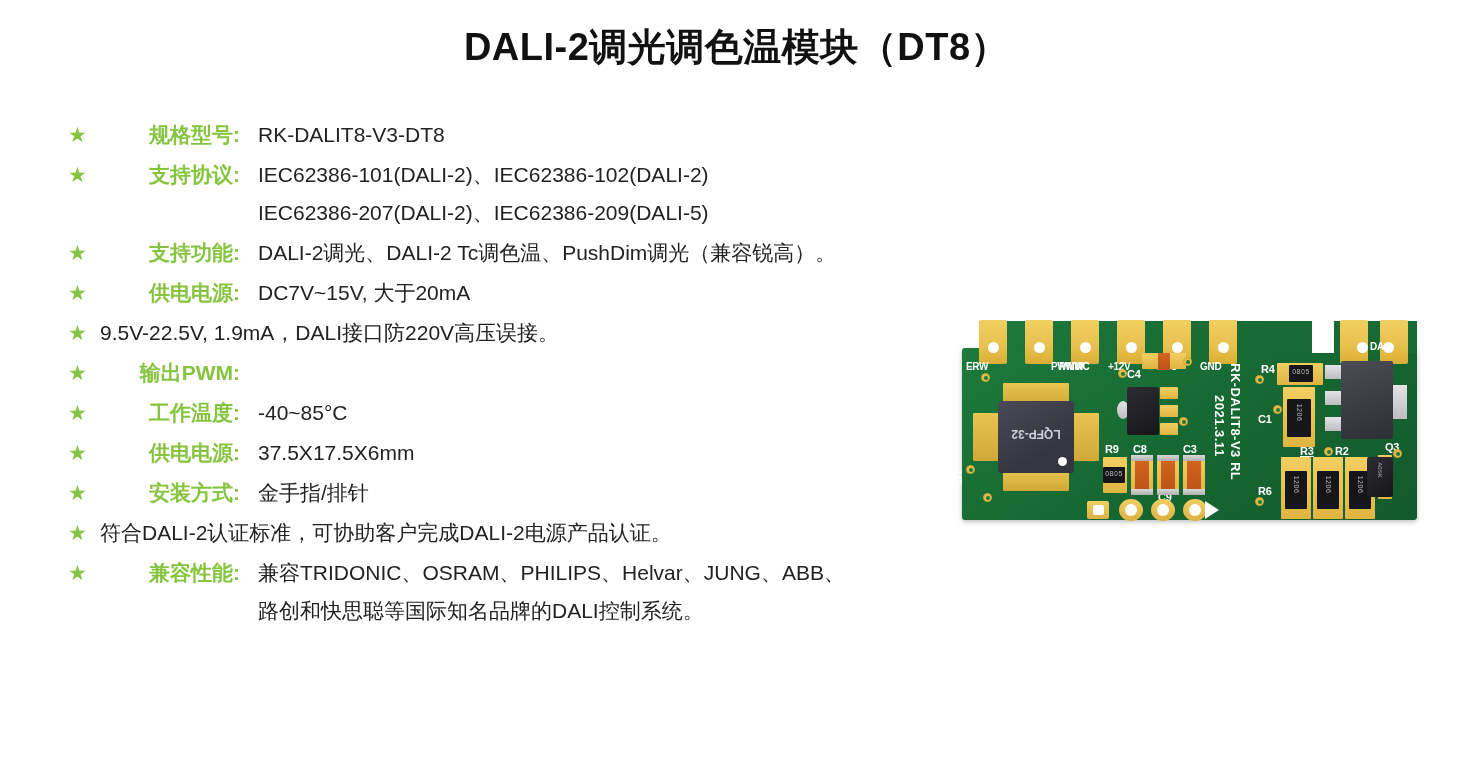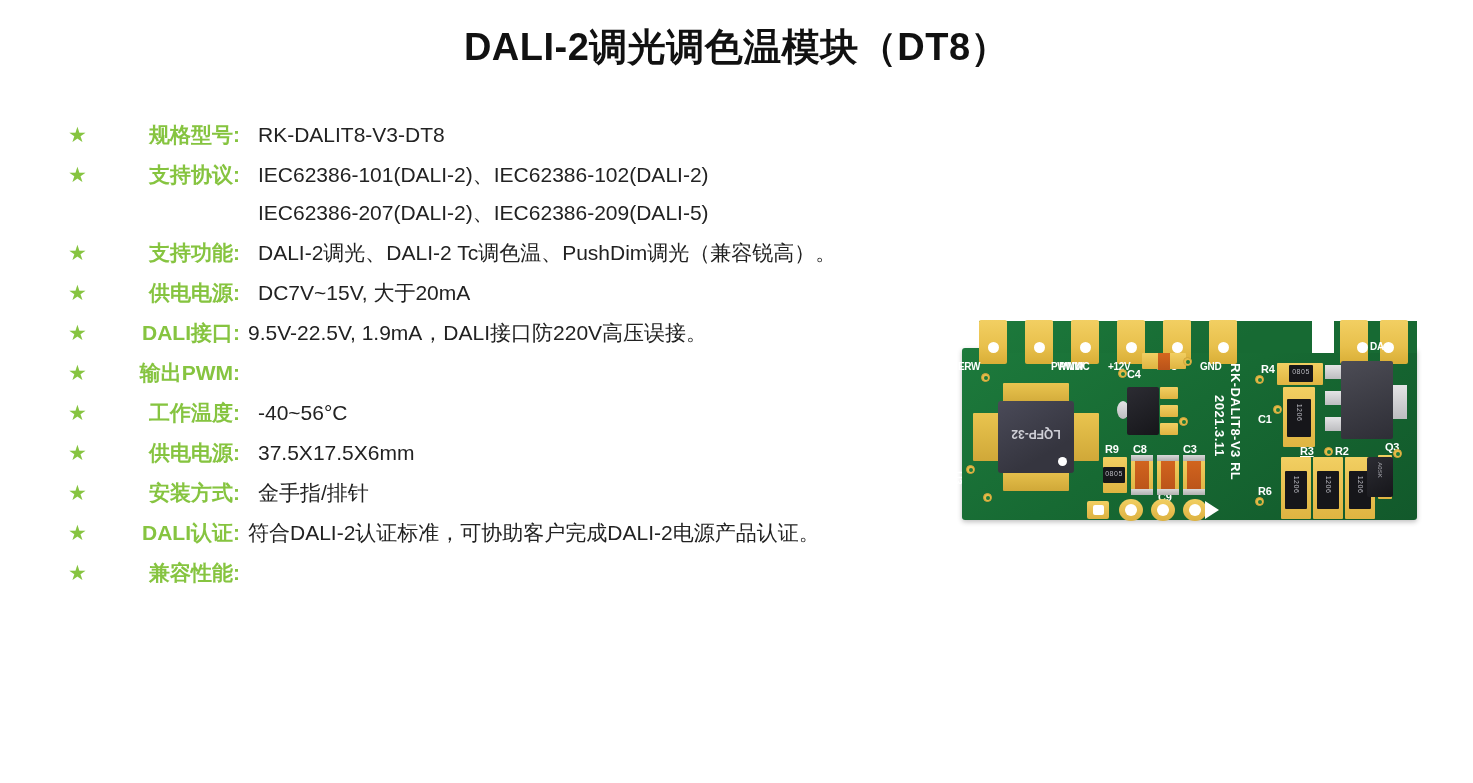--- a/index.html
+++ b/index.html
@@ -299,36 +299,35 @@
   <div class="spec-row">
     <div class="star-icon">★</div>
     <div class="spec-label">供电电源:</div>
     <div class="spec-values">
       <div class="spec-line">DC7V~15V, 大于20mA</div>
     </div>
   </div>
 
   <div class="spec-row">
     <div class="star-icon">★</div>
-    <div class="spec-label wide">DALI接口:</div>
     <div class="spec-values tight">
       <div class="spec-line">9.5V-22.5V, 1.9mA，DALI接口防220V高压误接。</div>
     </div>
   </div>
 
   <div class="spec-row">
     <div class="star-icon">★</div>
     <div class="spec-label wide">输出PWM:</div>
   </div>
 
   <div class="spec-row">
     <div class="star-icon">★</div>
     <div class="spec-label">工作温度:</div>
     <div class="spec-values">
-      <div class="spec-line">-40~56°C</div>
+      <div class="spec-line">-40~85°C</div>
     </div>
   </div>
 
   <div class="spec-row">
     <div class="star-icon">★</div>
     <div class="spec-label">供电电源:</div>
     <div class="spec-values">
       <div class="spec-line">37.5X17.5X6mm</div>
     </div>
   </div>
@@ -336,29 +335,32 @@
   <div class="spec-row">
     <div class="star-icon">★</div>
     <div class="spec-label">安装方式:</div>
     <div class="spec-values">
       <div class="spec-line">金手指/排针</div>
     </div>
   </div>
 
   <div class="spec-row">
     <div class="star-icon">★</div>
-    <div class="spec-label wide">DALI认证:</div>
     <div class="spec-values tight">
       <div class="spec-line">符合DALI-2认证标准，可协助客户完成DALI-2电源产品认证。</div>
     </div>
   </div>
 
   <div class="spec-row">
     <div class="star-icon">★</div>
     <div class="spec-label">兼容性能:</div>
+    <div class="spec-values">
+      <div class="spec-line">兼容TRIDONIC、OSRAM、PHILIPS、Helvar、JUNG、ABB、</div>
+      <div class="spec-line">路创和快思聪等国际知名品牌的DALI控制系统。</div>
+    </div>
   </div>
 
 </div>
 
 <div class="pcb-wrap">
   <div class="pcb-board">
 
     <div class="pcb-body"></div>
     <div class="pcb-body-top"></div>
     <div class="pcb-notch"></div>
@@ -382,21 +384,21 @@
         <i class="hole"></i>
       </div>
 
     <div class="finger" style="left:385px;">
         <i class="hole" style="left:17px;"></i>
       </div>
     <div class="finger" style="left:425px;">
         <i class="hole" style="left:3px;"></i>
       </div>
 
-    <div class="pin-label" style="left:3px;">ERW</div>
+    <div class="pin-label" style="left:11px;">ERW</div>
     <div class="pin-label" style="left:58px;margin-left:38px;">PWMW</div>
     <div class="pin-label" style="left:104px;">PWMC</div>
     <div class="pin-label" style="left:153px;">+12V</div>
     <div class="pin-label" style="left:202px;">ERC</div>
     <div class="pin-label" style="left:245px;">GND</div>
     <div class="pin-label" style="left:415px; top:36px;">DA</div>
 
     <div class="silk-vert" style="left:288px; top:58px;">RK-DALIT8-V3 RL</div>
     <div class="silk-vert" style="left:272px; top:90px;">2021.3.11</div>
 

